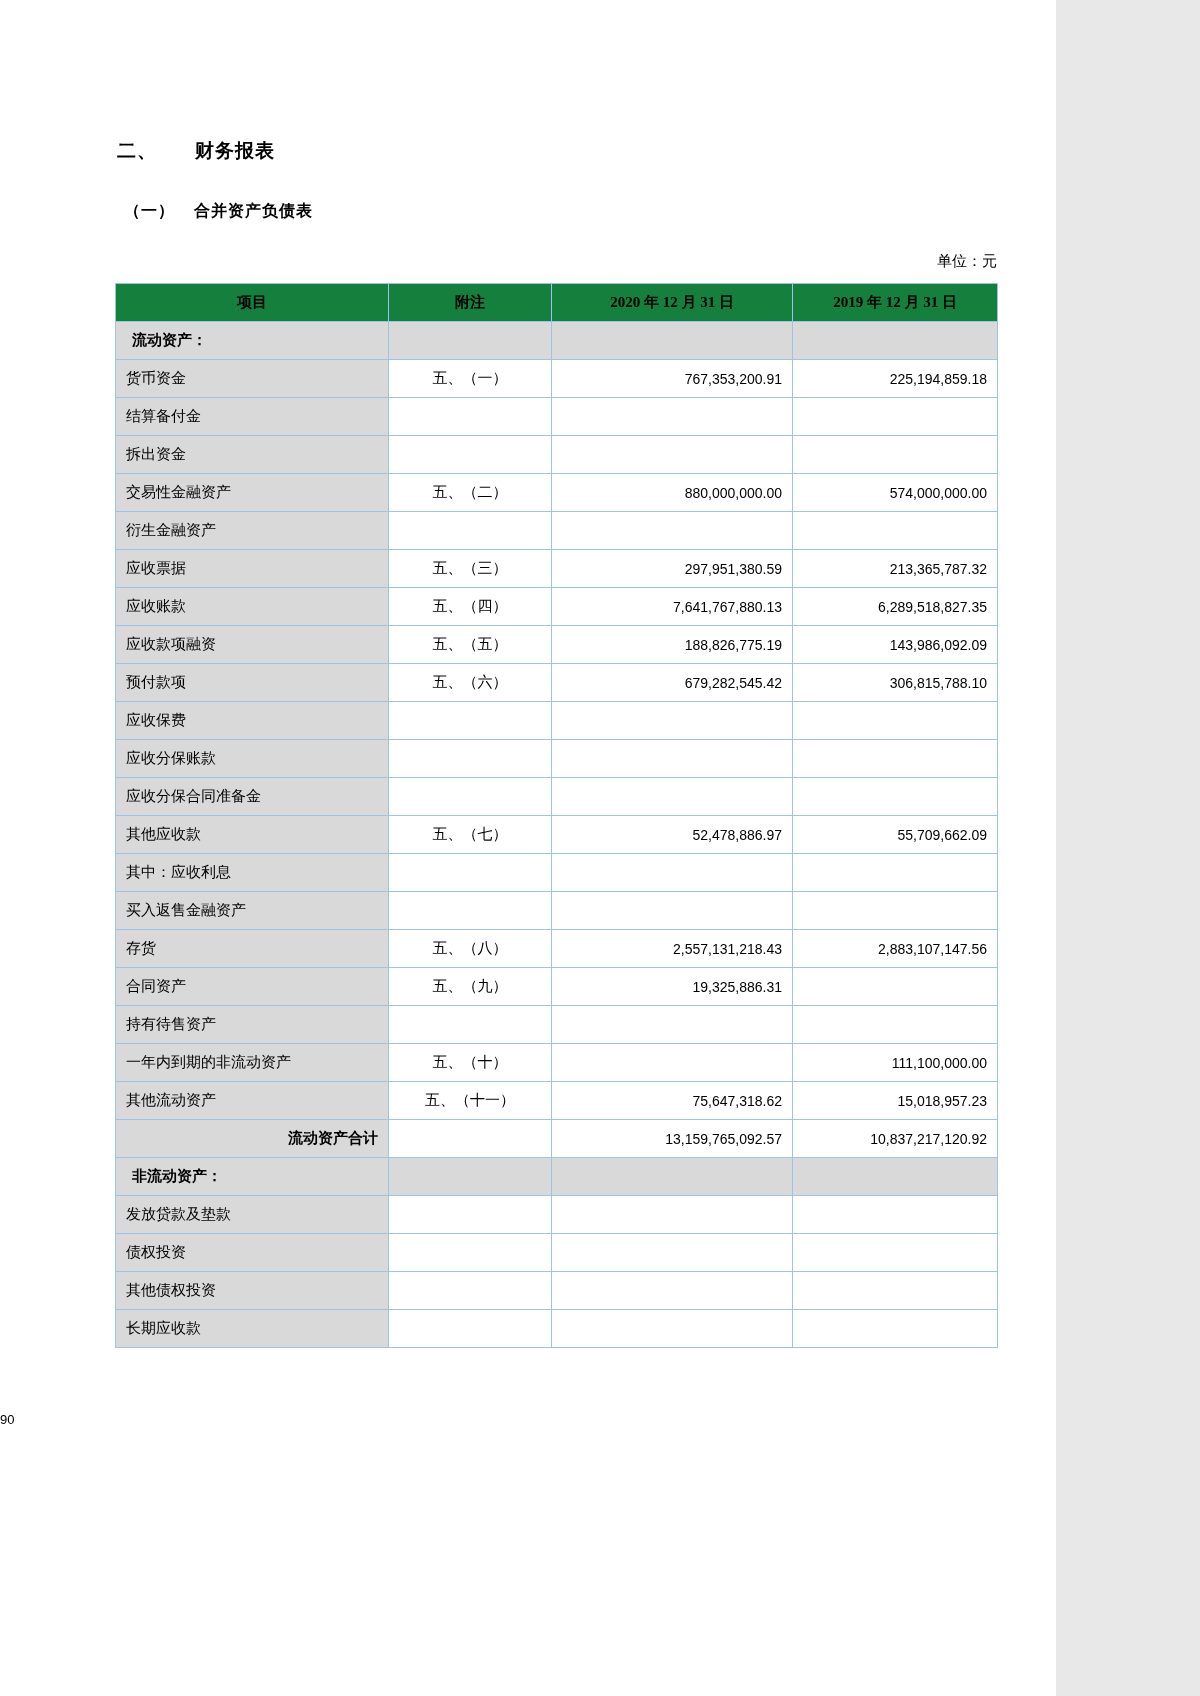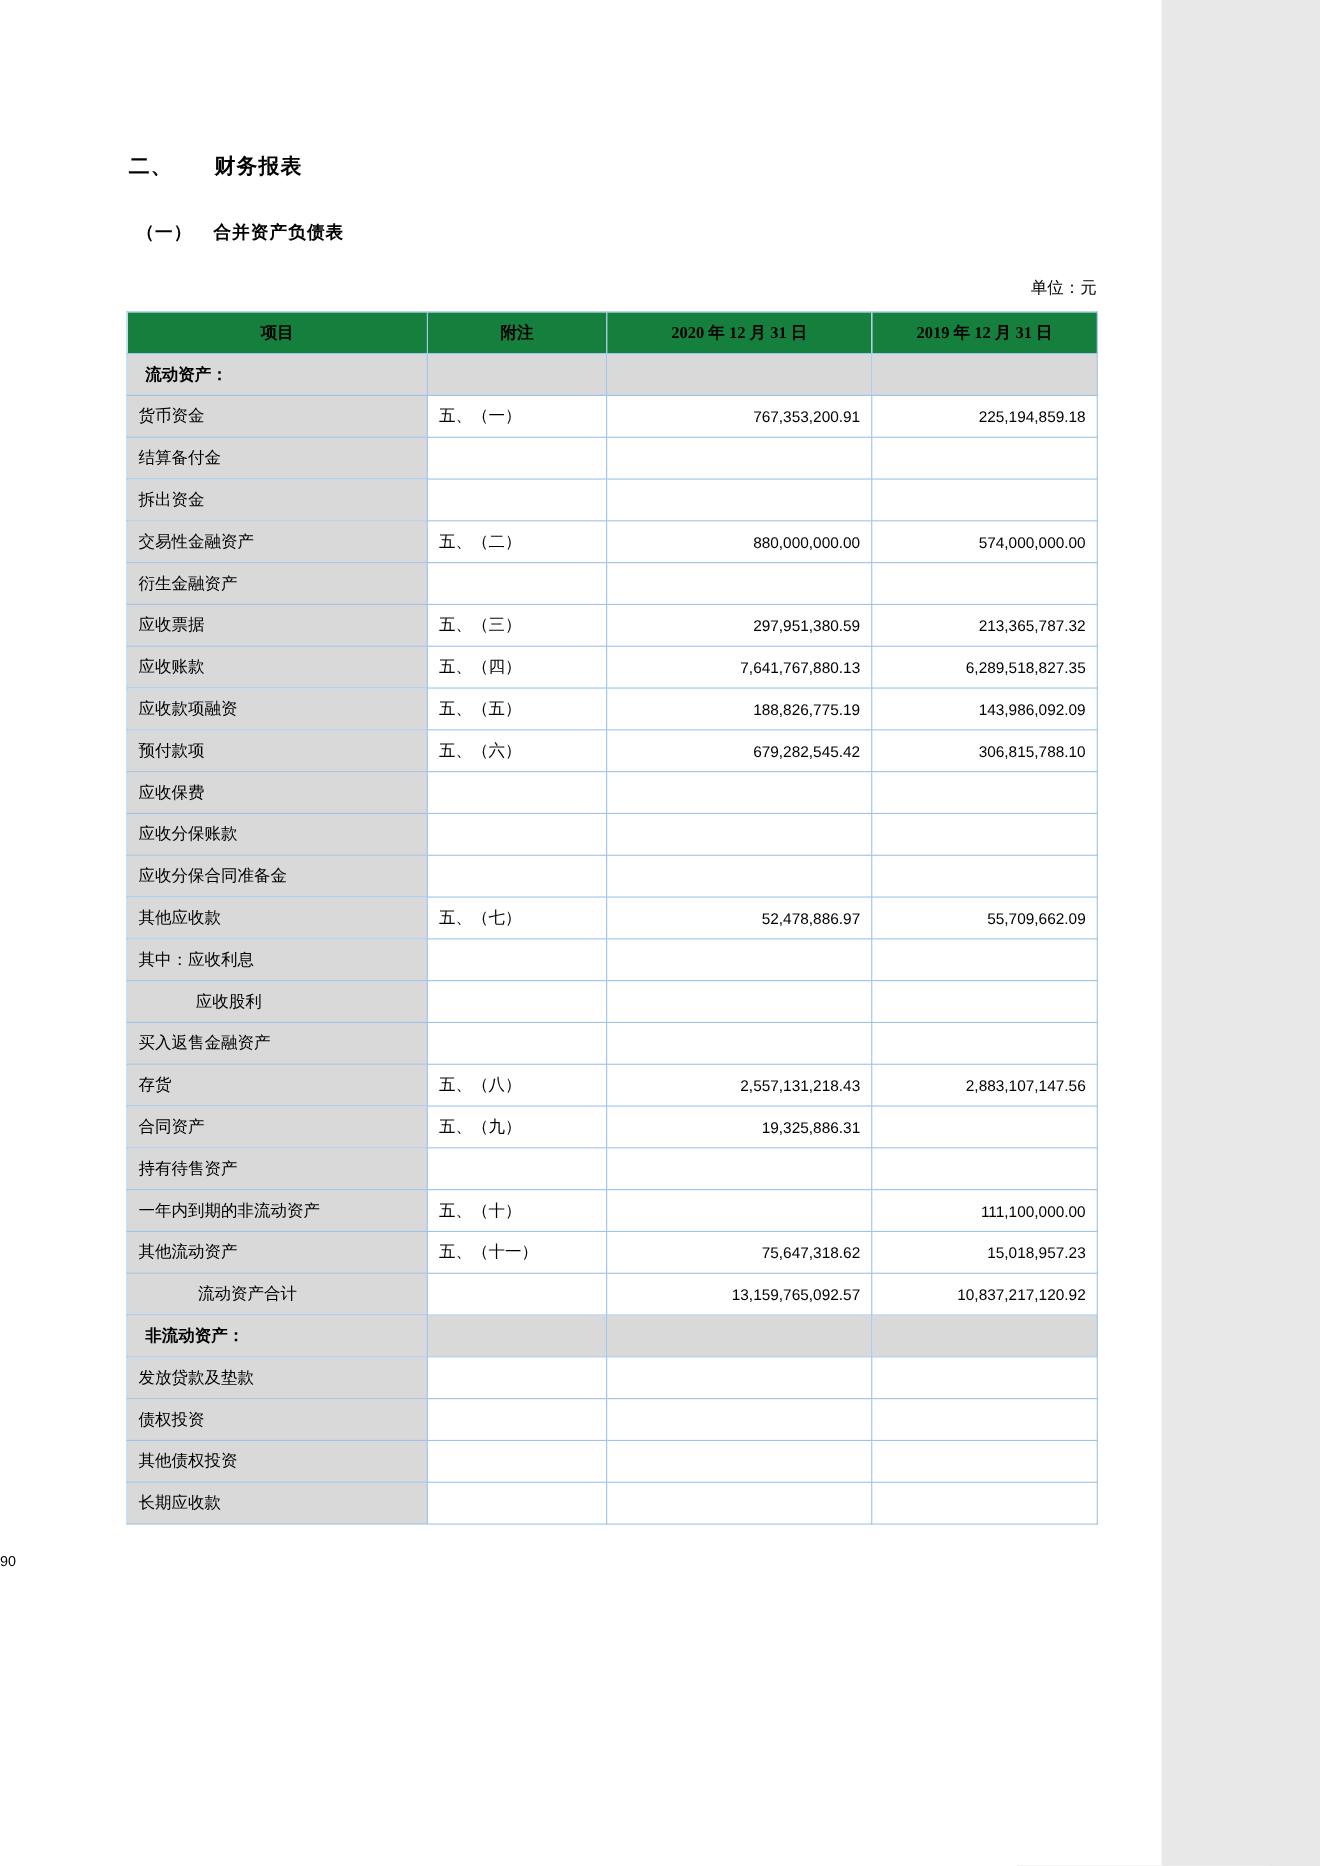--- a/index.html
+++ b/index.html
@@ -43,30 +43,30 @@
     overflow:hidden;
     white-space:nowrap;
   }
   table.bs th{
     background:#15803d;
     font-weight:bold;
     text-align:center;
     font-size:15px;
   }
   td.c-item{background:#d9d9d9;text-align:left;}
-  td.c-note{}
+  td.c-note{text-align:center;}
   td.c-num{
     text-align:right;
     font-family:"Liberation Sans", sans-serif;
     font-size:14px;
   }
   tr.row-section td{background:#d9d9d9;}
   tr.row-section td.c-item{font-weight:bold;padding-left:16px;}
   tr.row-item-indent td.c-item{padding-left:62px;}
-  tr.row-total td.c-item{font-weight:normal;padding-left:64px;}
+  tr.row-total td.c-item{font-weight:bold;padding-left:64px;text-align:right;}
   .footer-pageno{
     position:absolute;left:0;top:1412px;width:1200px;
     text-align:left;
     font-family:"Liberation Sans", sans-serif;
     font-size:13px;
   }
 </style>
 </head>
 <body>
 
@@ -181,26 +181,20 @@
           <td class="c-note">五、（七）</td>
           <td class="c-num">52,478,886.97</td>
           <td class="c-num">55,709,662.09</td>
         </tr>
         <tr class="row-item">
           <td class="c-item">其中：应收利息</td>
           <td class="c-note"></td>
           <td class="c-num"></td>
           <td class="c-num"></td>
         </tr>
-        <tr class="row-item-indent">
-          <td class="c-item">应收股利</td>
-          <td class="c-note"></td>
-          <td class="c-num"></td>
-          <td class="c-num"></td>
-        </tr>
         <tr class="row-item">
           <td class="c-item">买入返售金融资产</td>
           <td class="c-note"></td>
           <td class="c-num"></td>
           <td class="c-num"></td>
         </tr>
         <tr class="row-item">
           <td class="c-item">存货</td>
           <td class="c-note">五、（八）</td>
           <td class="c-num">2,557,131,218.43</td>

